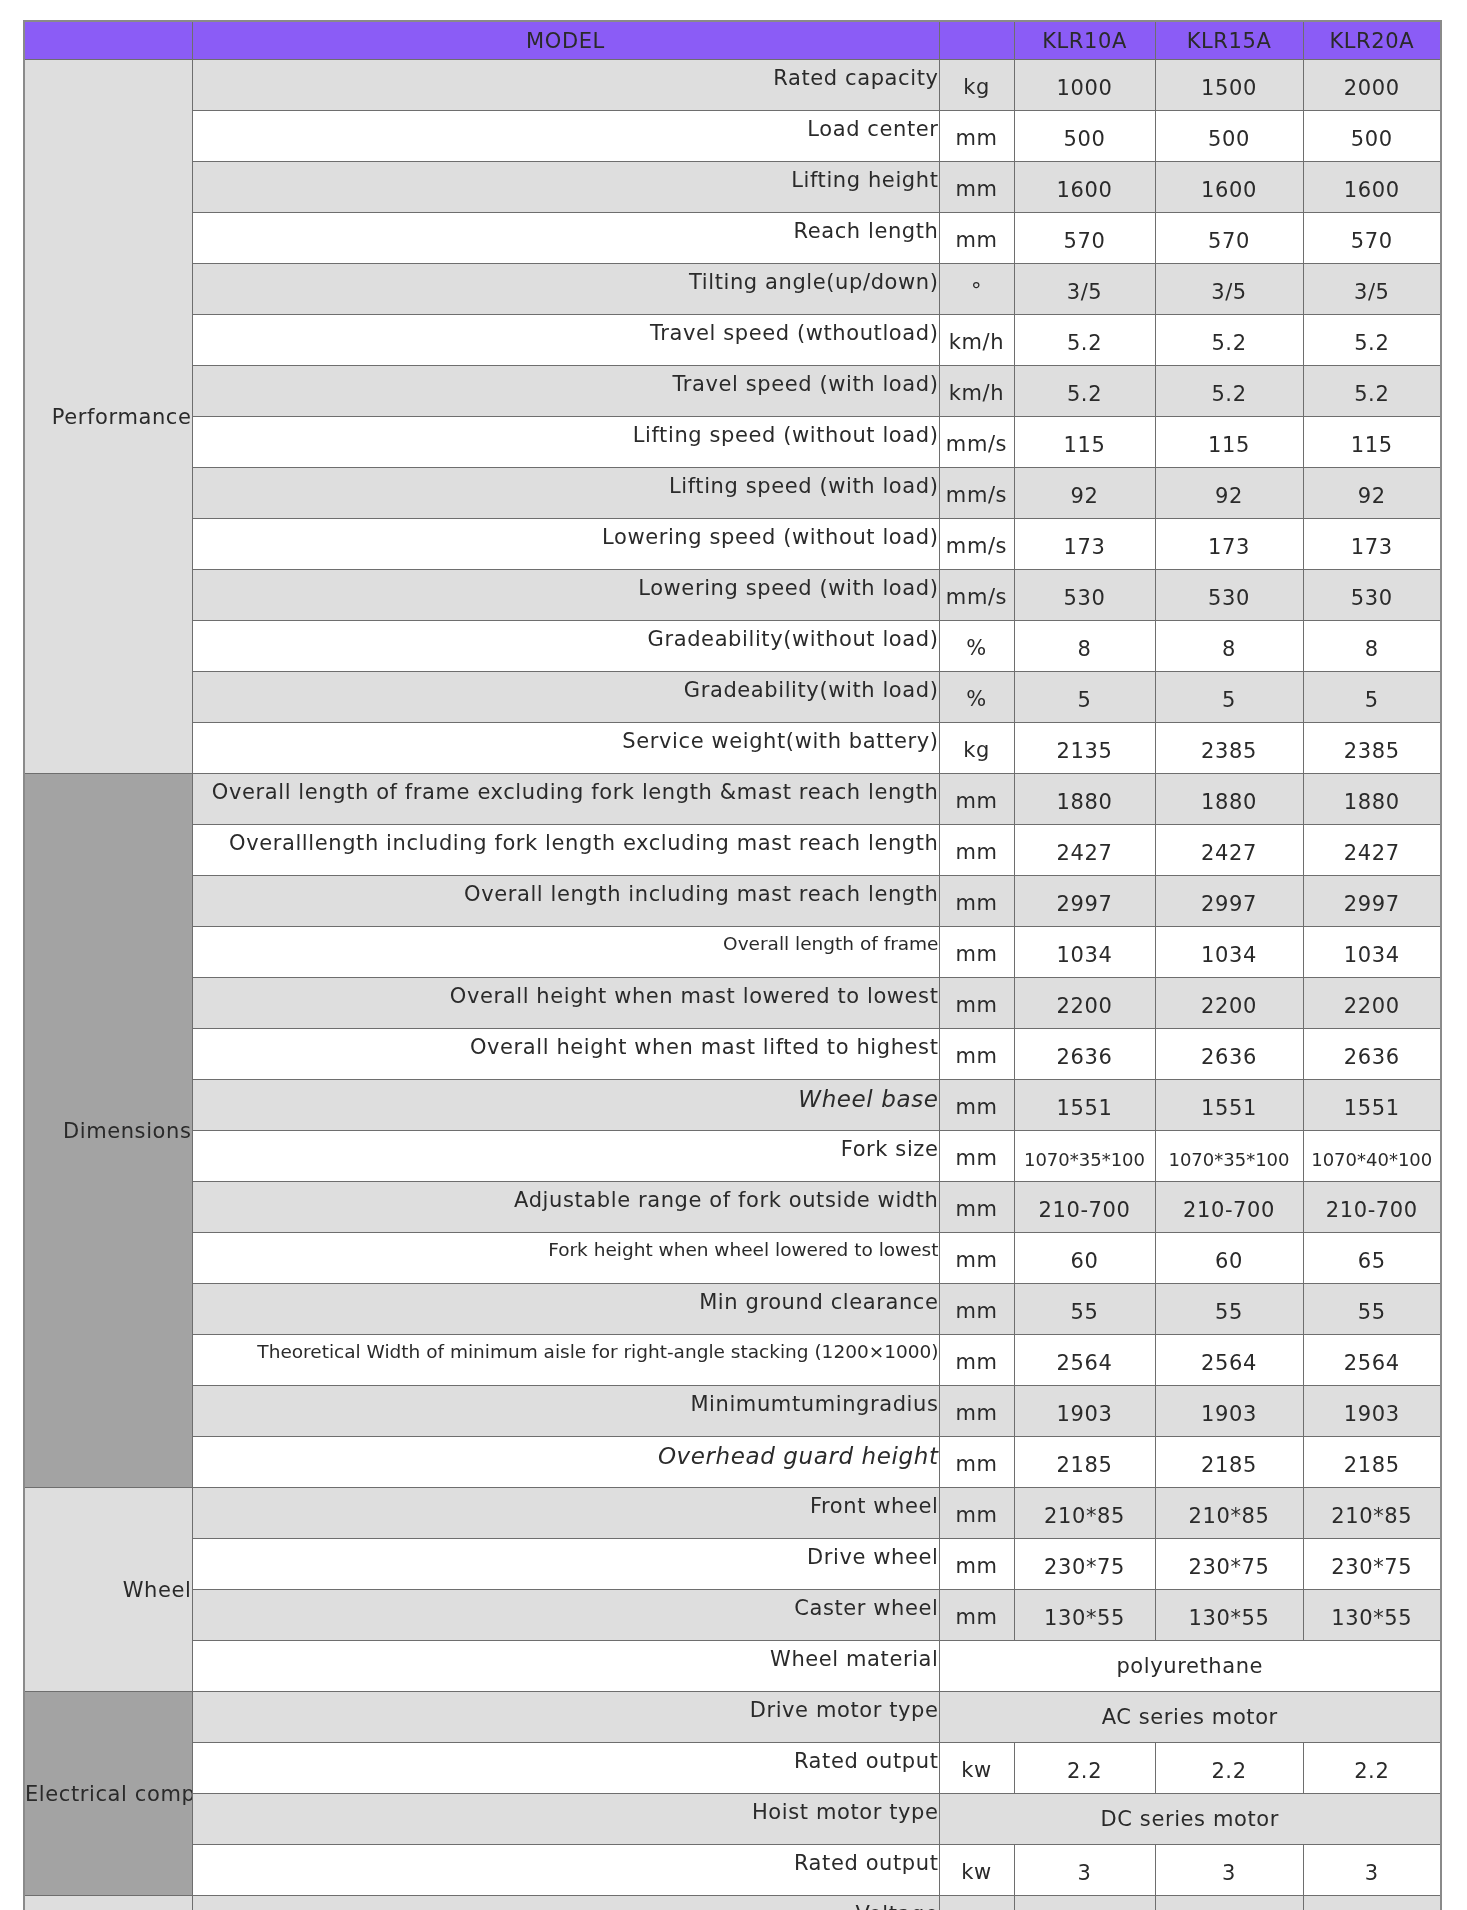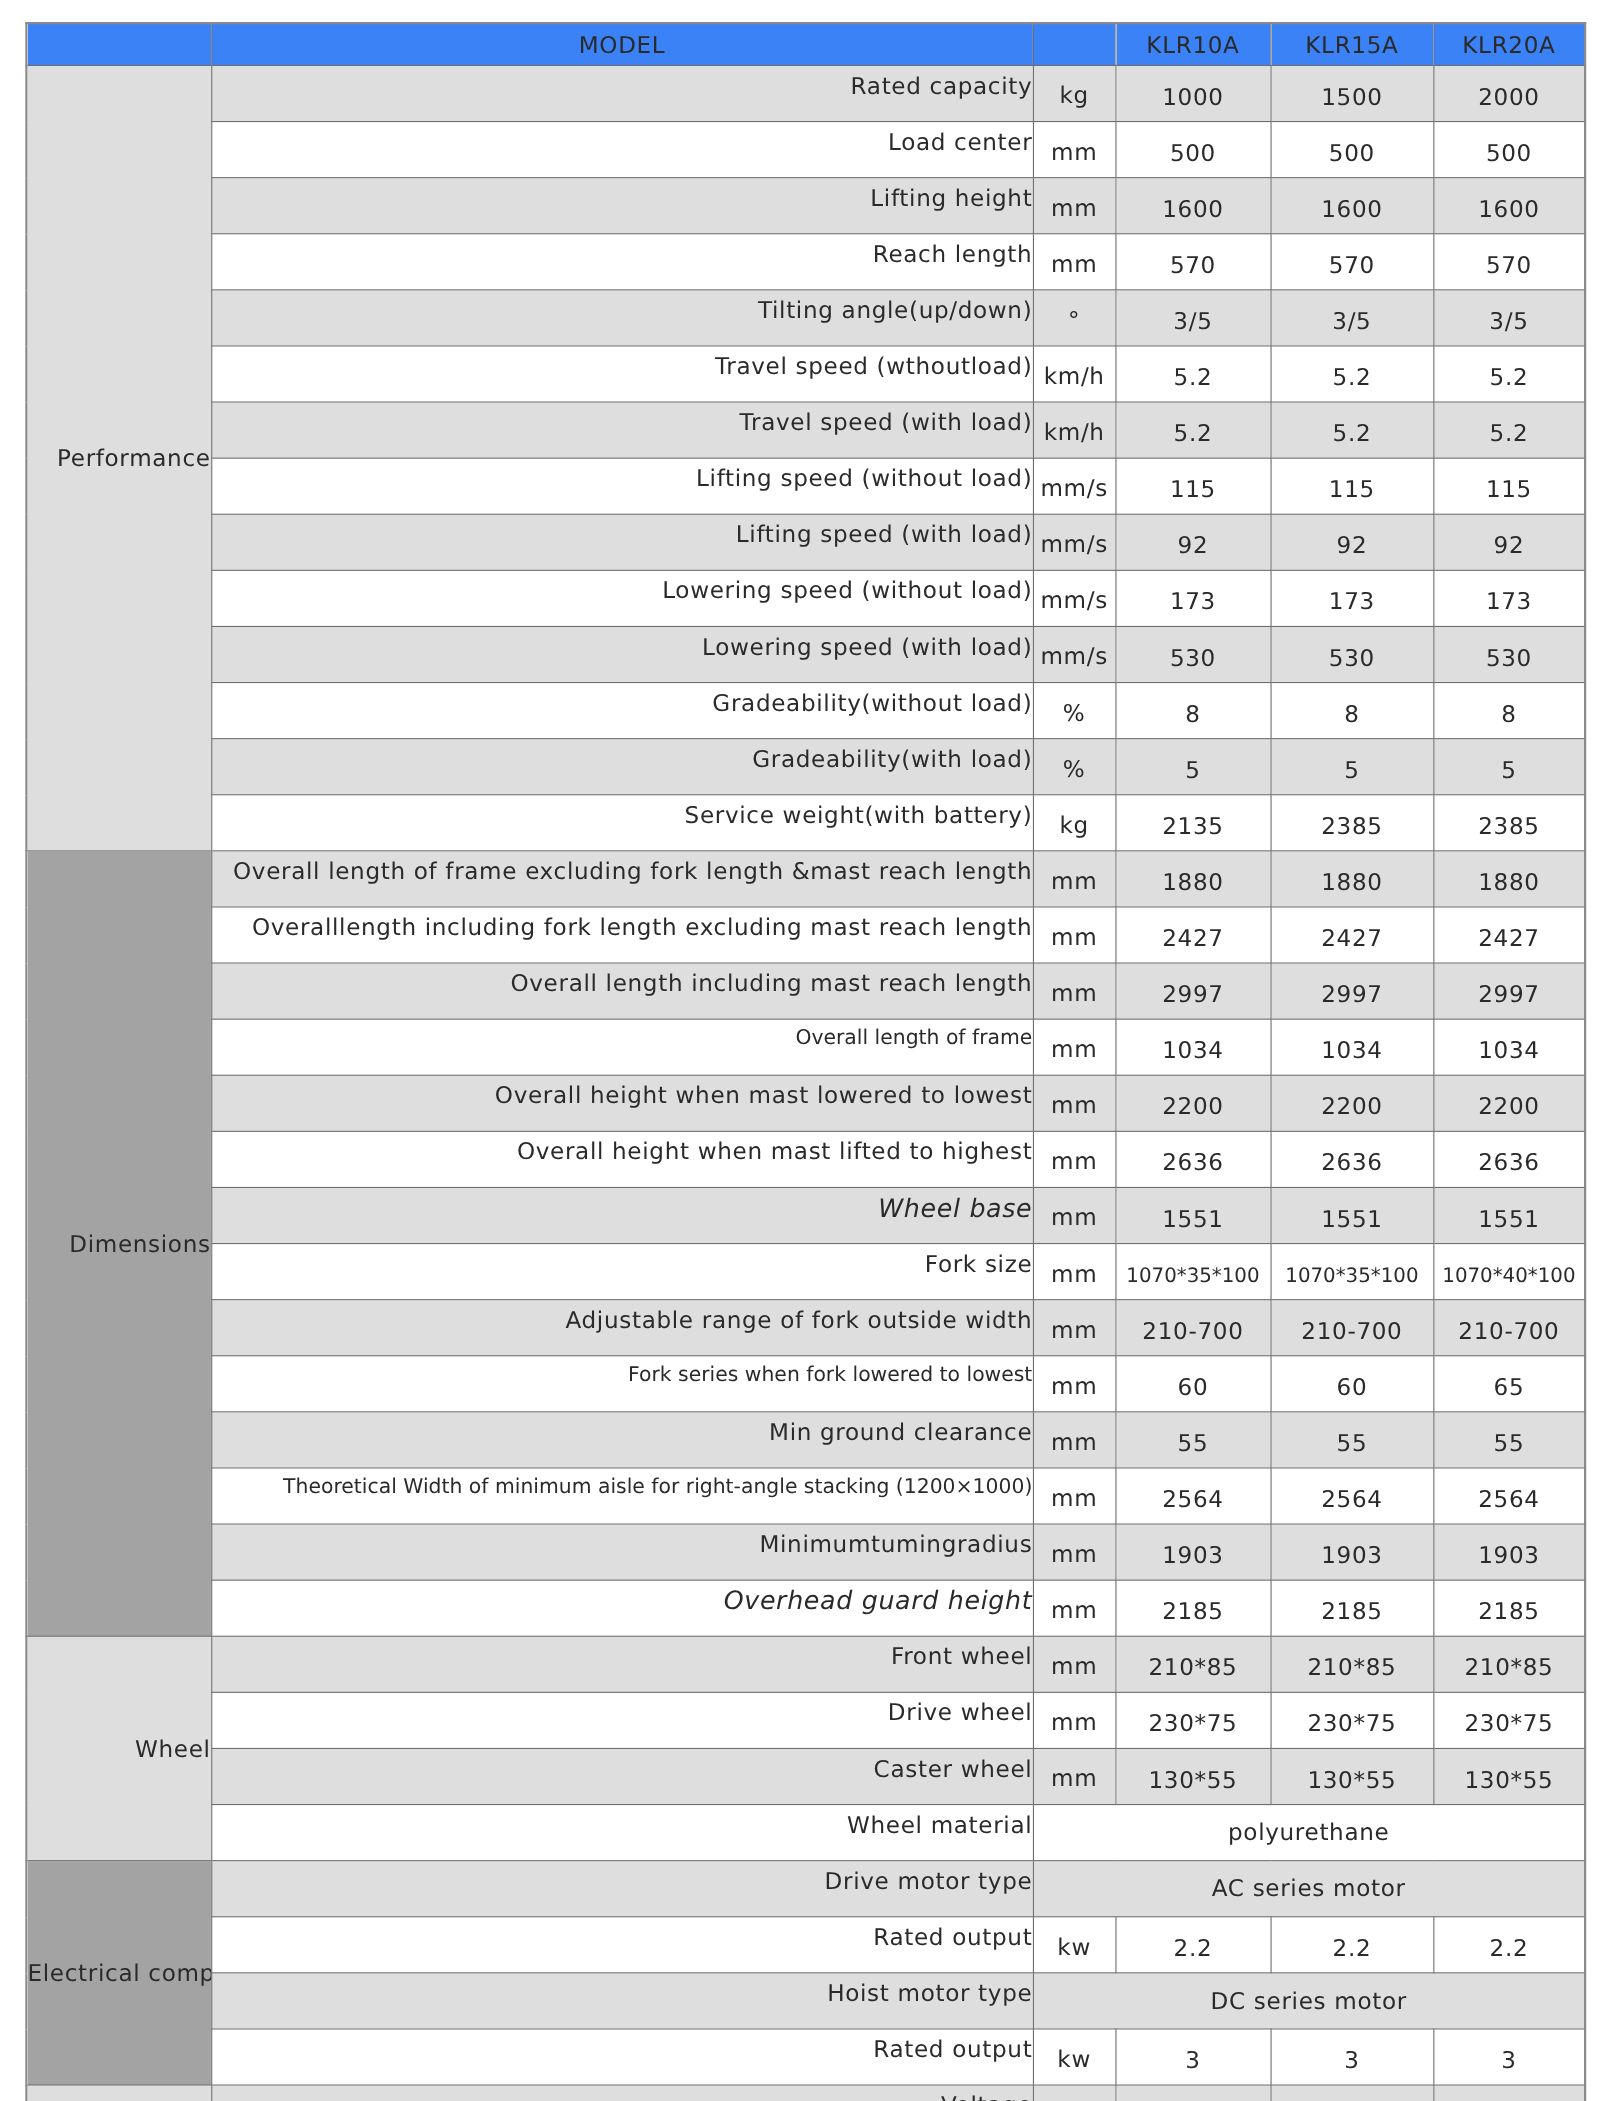--- a/index.html
+++ b/index.html
@@ -13,21 +13,21 @@
   table.spec td, table.spec th {
     border: 1.5px solid #6e6e6e; padding: 0; font-weight: normal;
     font-size: 21px; letter-spacing: 0.6px; white-space: nowrap; overflow: hidden;
   }
   col.c-group { width: 168px; }
   col.c-param { width: 747px; }
   col.c-unit  { width: 75px; }
   col.c-v1    { width: 141px; }
   col.c-v2    { width: 148px; }
   col.c-v3    { width: 138px; }
-  tr.hdr th { height: 37px; background: #3b82f6; text-align: center; vertical-align: middle; }
+  tr.hdr th { height: 37px; background: #8b5cf6; text-align: center; vertical-align: middle; }
   tr.row td { height: 44px; }
   tr.row.g td.p, tr.row.g td.u, tr.row.g td.v, tr.row.g td.span { background: #dedede; }
   tr.row.w td.p, tr.row.w td.u, tr.row.w td.v, tr.row.w td.span { background: #ffffff; }
   td.grp { text-align: right; vertical-align: middle; font-size: 21px; white-space: normal; line-height: 28px; }
   td.grp.g { background: #dedede; }
   td.grp.w { background: #a3a3a3; }
   td.p { text-align: right; padding-left: 11px !important; vertical-align: top; padding-top: 6px !important; }
   td.u { text-align: center; vertical-align: middle; padding-top: 4px !important; }
   td.v { text-align: center; vertical-align: middle; padding-top: 6px !important; }
   td.v.small { font-size: 18px; letter-spacing: 0; }
@@ -215,21 +215,21 @@
         <td class="v small">1070*40*100</td>
       </tr>
       <tr class="row g">
         <td class="p">Adjustable range of fork outside width</td>
         <td class="u">mm</td>
         <td class="v">210-700</td>
         <td class="v">210-700</td>
         <td class="v">210-700</td>
       </tr>
       <tr class="row w">
-        <td class="p small">Fork series when fork lowered to lowest</td>
+        <td class="p small">Fork height when wheel lowered to lowest</td>
         <td class="u">mm</td>
         <td class="v">60</td>
         <td class="v">60</td>
         <td class="v">65</td>
       </tr>
       <tr class="row g">
         <td class="p">Min ground clearance</td>
         <td class="u">mm</td>
         <td class="v">55</td>
         <td class="v">55</td>

